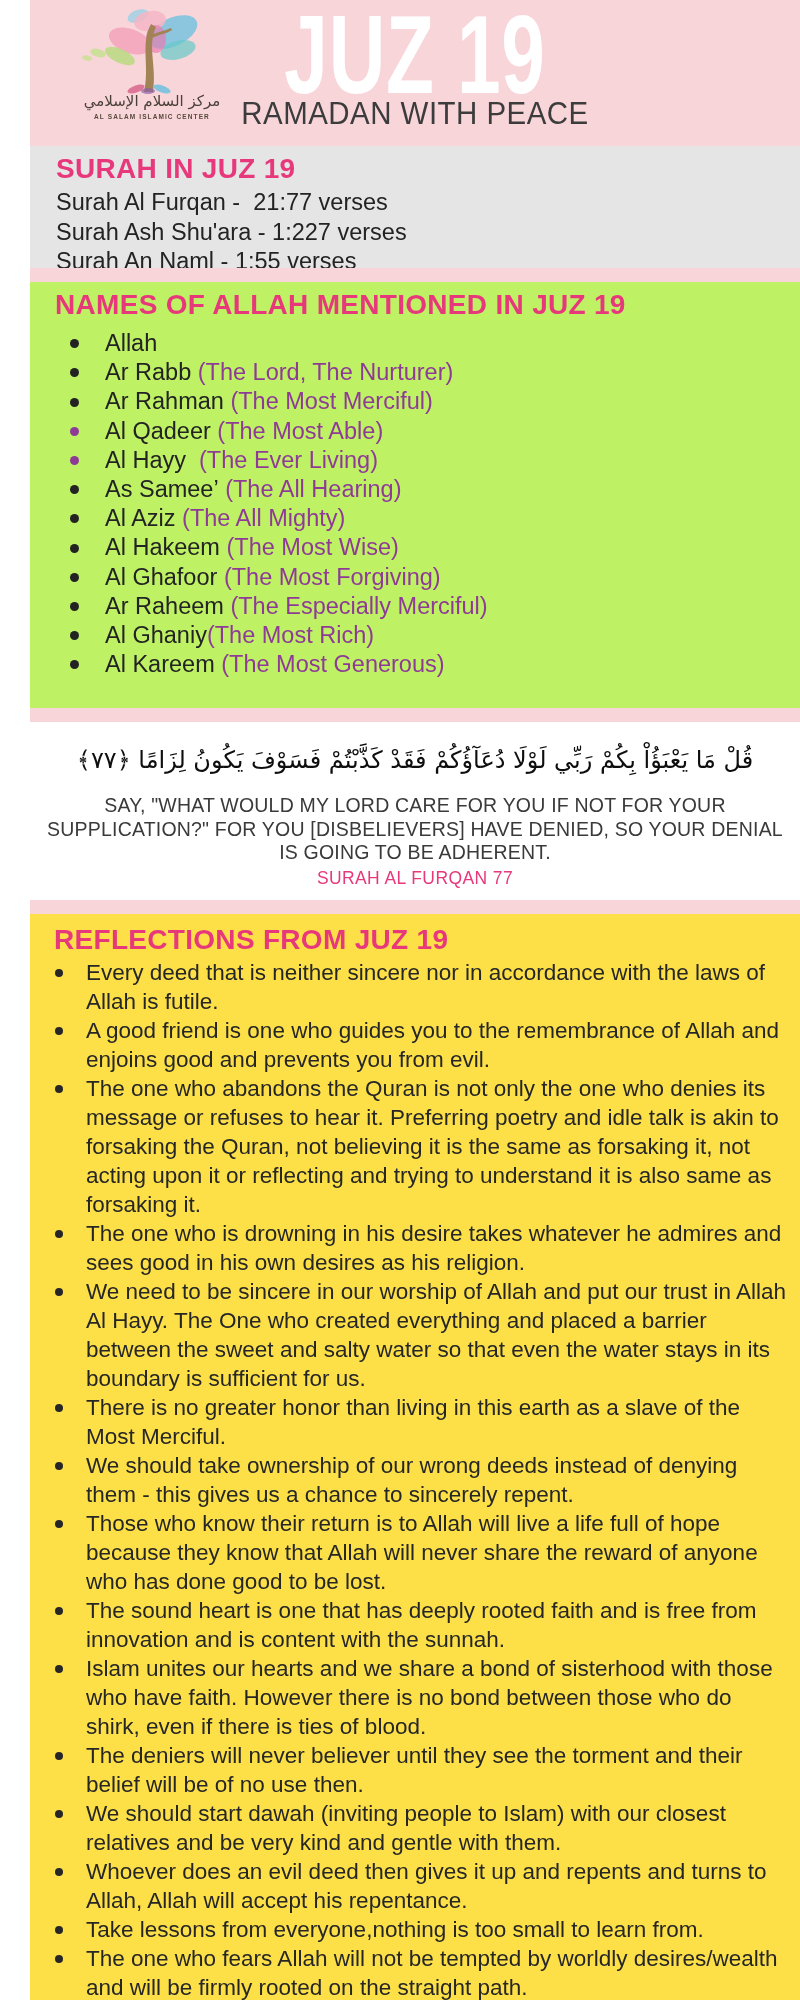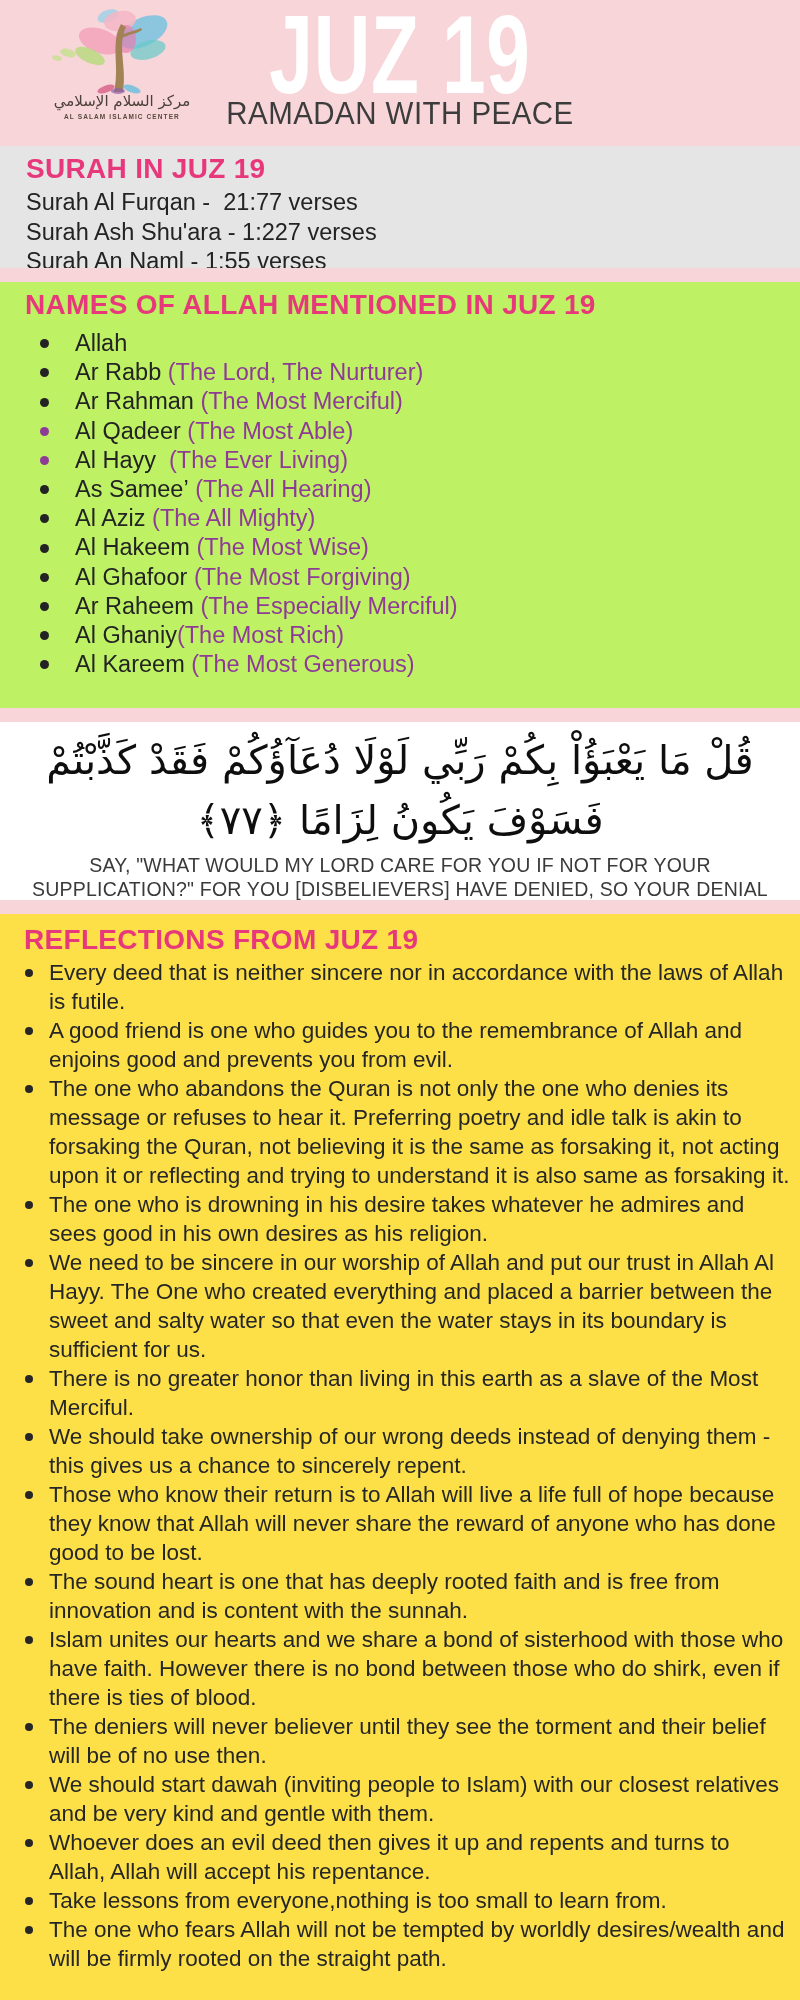--- a/index.html
+++ b/index.html
@@ -2,21 +2,21 @@
 <html><head>
 <meta charset="utf-8">
 <style>
   * { margin:0; padding:0; box-sizing:border-box; }
   html,body { width:800px; }
   body {
     height:2000px; overflow:hidden; background:#ffffff;
     font-family:"Liberation Sans", sans-serif;
     -webkit-font-smoothing:antialiased;
   }
-  .page { width:800px; height:2000px; display:flex; flex-direction:column; }
+  .page { width:800px; height:2000px; display:flex; flex-direction:column;padding-left:30px; }
 
   
   .header { position:relative; height:146px; background:#F8D5D9; flex:0 0 auto; }
   .juz-title {
     position:absolute; top:4px; left:0; width:100%; text-align:center;
     font-size:112px; line-height:102px; font-weight:bold; color:#ffffff;
     transform:scaleX(0.70); transform-origin:center top; letter-spacing:1px;
   }
   .subtitle {
     position:absolute; top:96px; left:0; width:100%; text-align:center;
@@ -43,28 +43,28 @@
   .names { height:426px; background:#bef264; padding-top:7px; flex:0 0 auto; }
   .names .sec-heading { margin:0 0 8px 25px; }
   .names li { display:flex; align-items:center; font-size:23.5px; line-height:29.2px; color:#232323; }
   .names .dot { flex:0 0 auto; width:9px; height:9px; border-radius:50%; background:#232323; margin:0 26px 0 40px; }
   .names .dot.purple { background:#8E3B96; }
   .names .nm { white-space:pre; }
   .names .mean { color:#8E3B96; white-space:pre-wrap; }
 
   
   .verse { height:178px; background:#ffffff; text-align:center; padding-top:8px; flex:0 0 auto; }
-  .arabic { font-family:"DejaVu Sans", sans-serif; direction:rtl; font-size:40px; line-height:60px; color:#0E0E0E; }
+  .arabic { font-family:"DejaVu Sans", sans-serif; direction:rtl; font-size:24px; line-height:60px; color:#0E0E0E; }
   .translation { width:758px; margin:4px auto 0; font-size:19.5px; line-height:23.5px; color:#3A3A3A; letter-spacing:0.2px; }
   .citation { margin-top:3px; font-size:17.5px; color:#E8387C; letter-spacing:0.4px; }
 
   
   .reflections { flex:1 1 auto; background:#fde047; padding:10px 10px 0 0; }
   .reflections .sec-heading { margin:0 0 2px 24px; }
-  .reflections li { display:flex; align-items:flex-start; font-size:22.5px; line-height:29px; color:#262626; }
+  .reflections li { display:flex; align-items:flex-start; font-size:22.5px; line-height:29px; color:#262626;gap:7px; }
   .reflections .dot { flex:0 0 auto; width:8px; height:8px; border-radius:50%; background:#262626; margin:11px 16px 0 25px; }
   .reflections .txt { flex:1 1 auto; }
 </style>
 </head>
 <body>
 
 <div class="page">
 
   <header class="header">
     <div class="logo">

